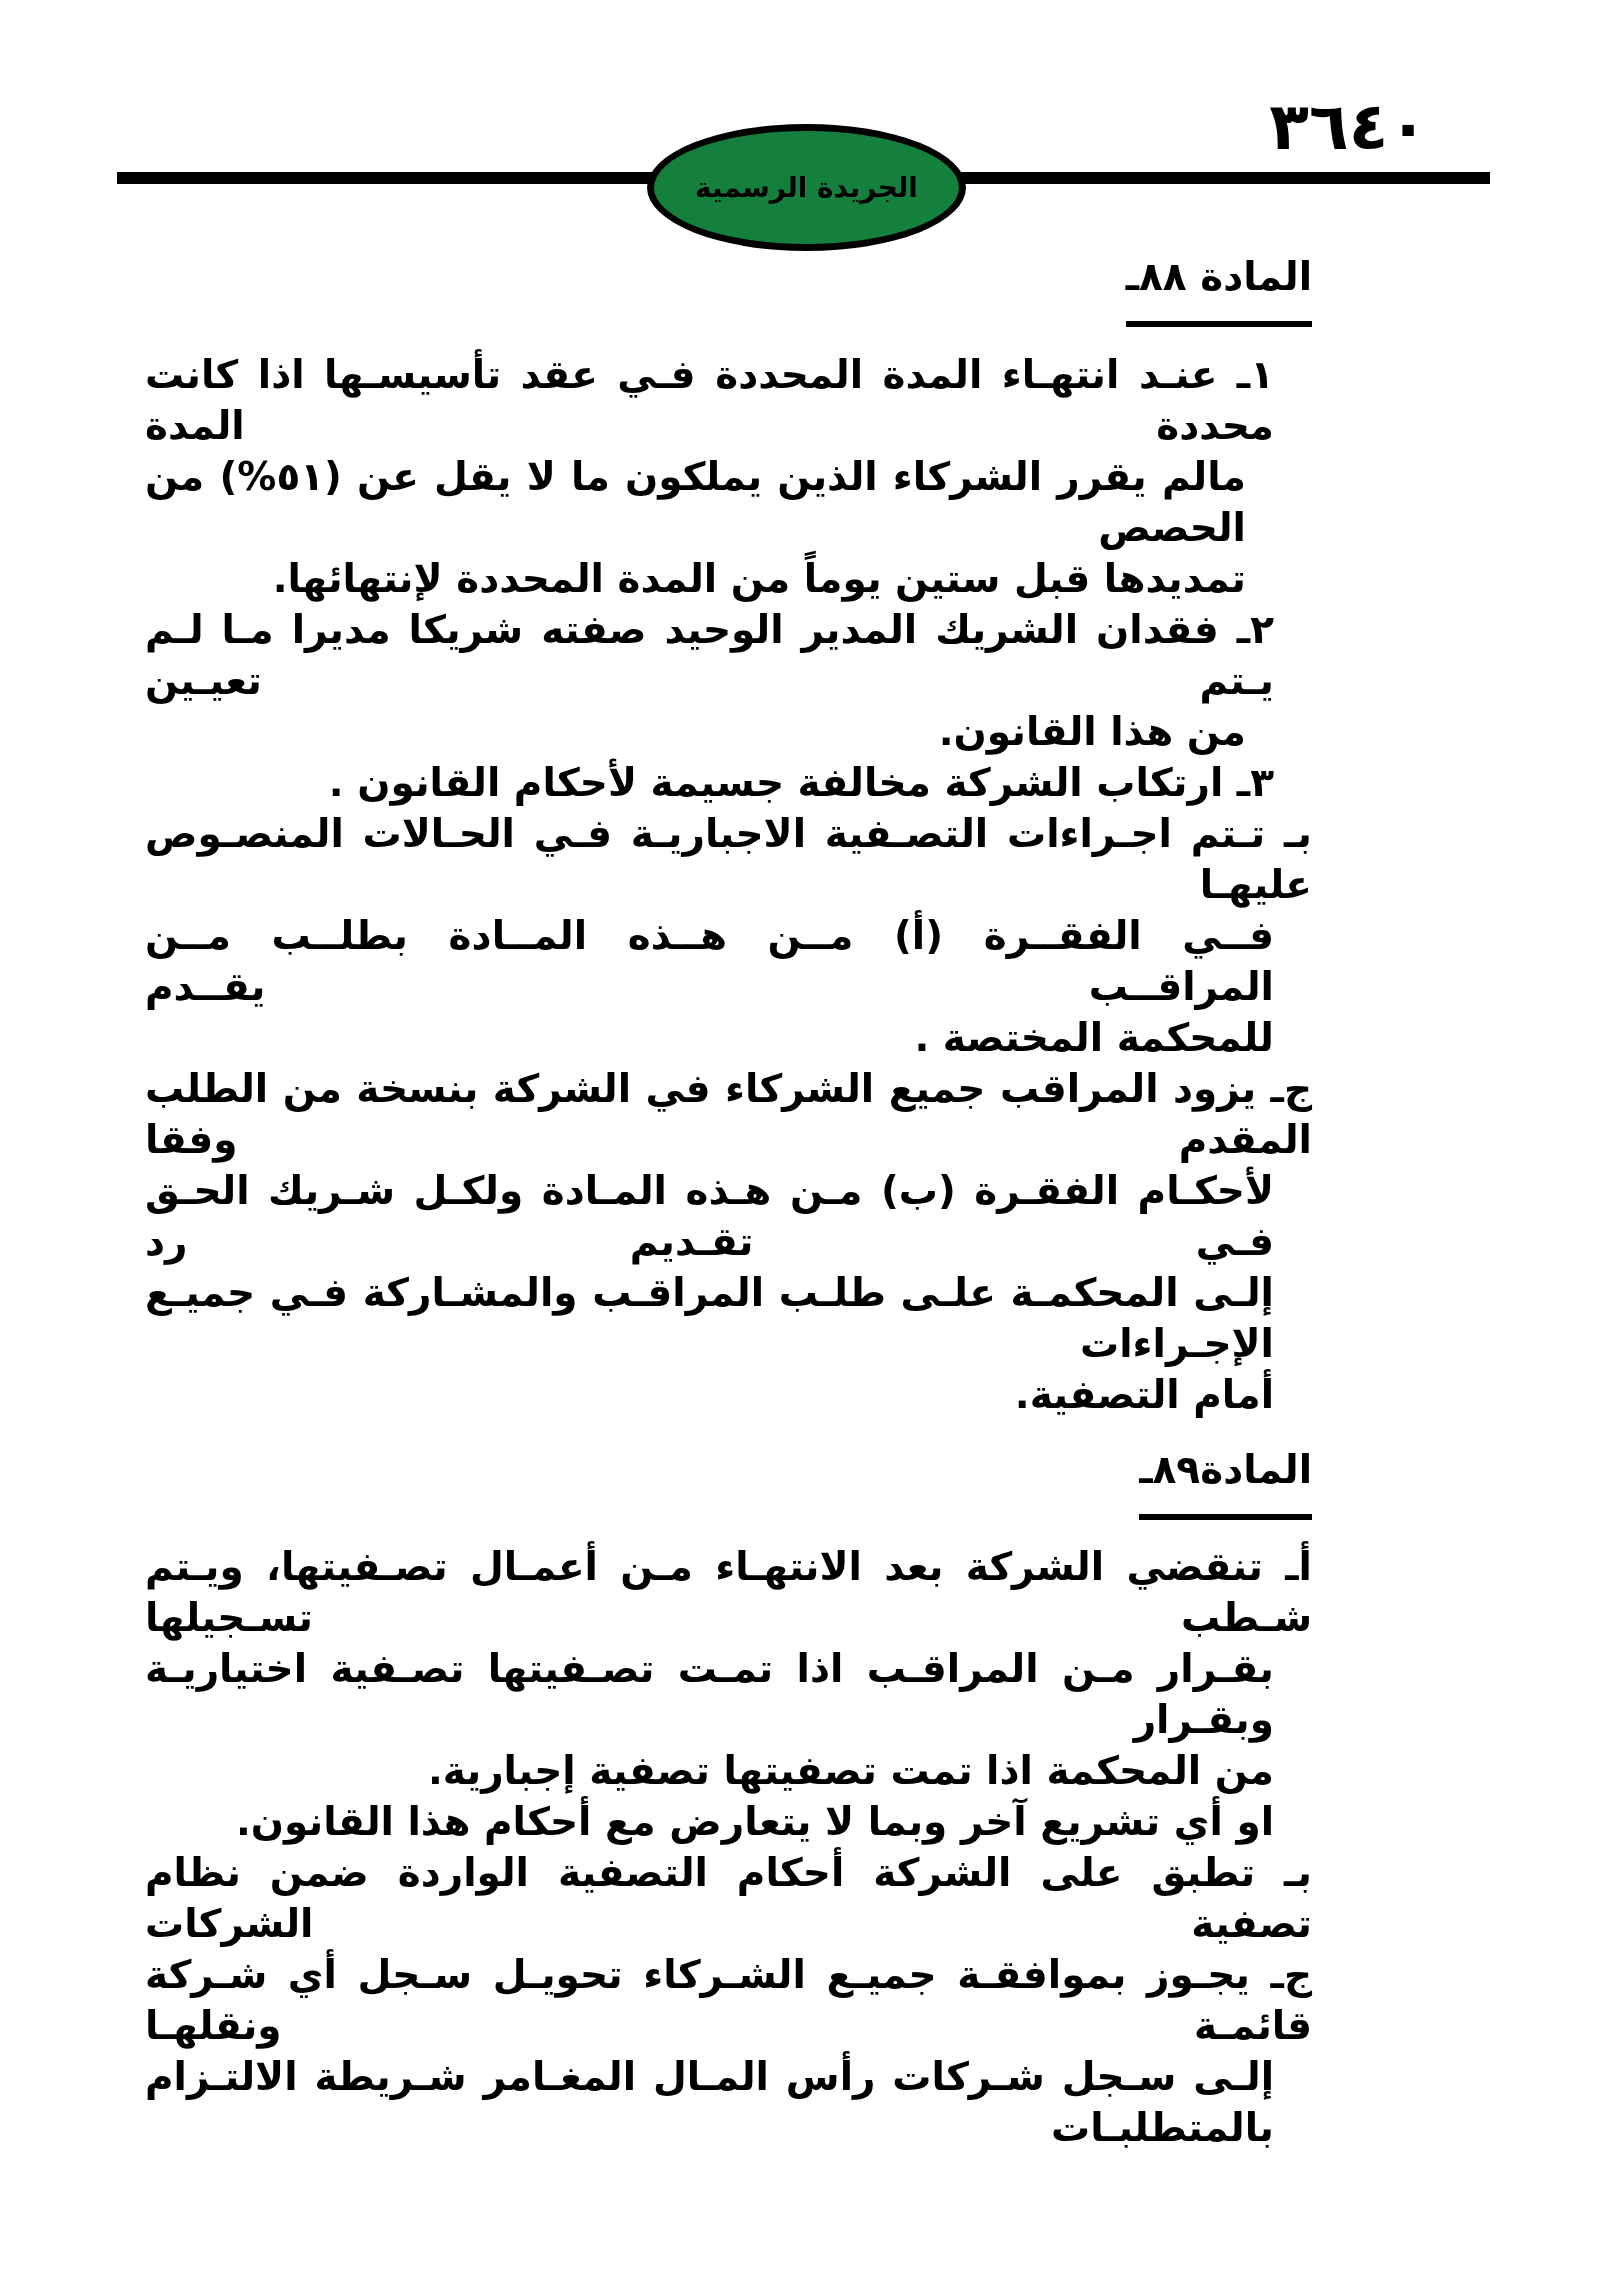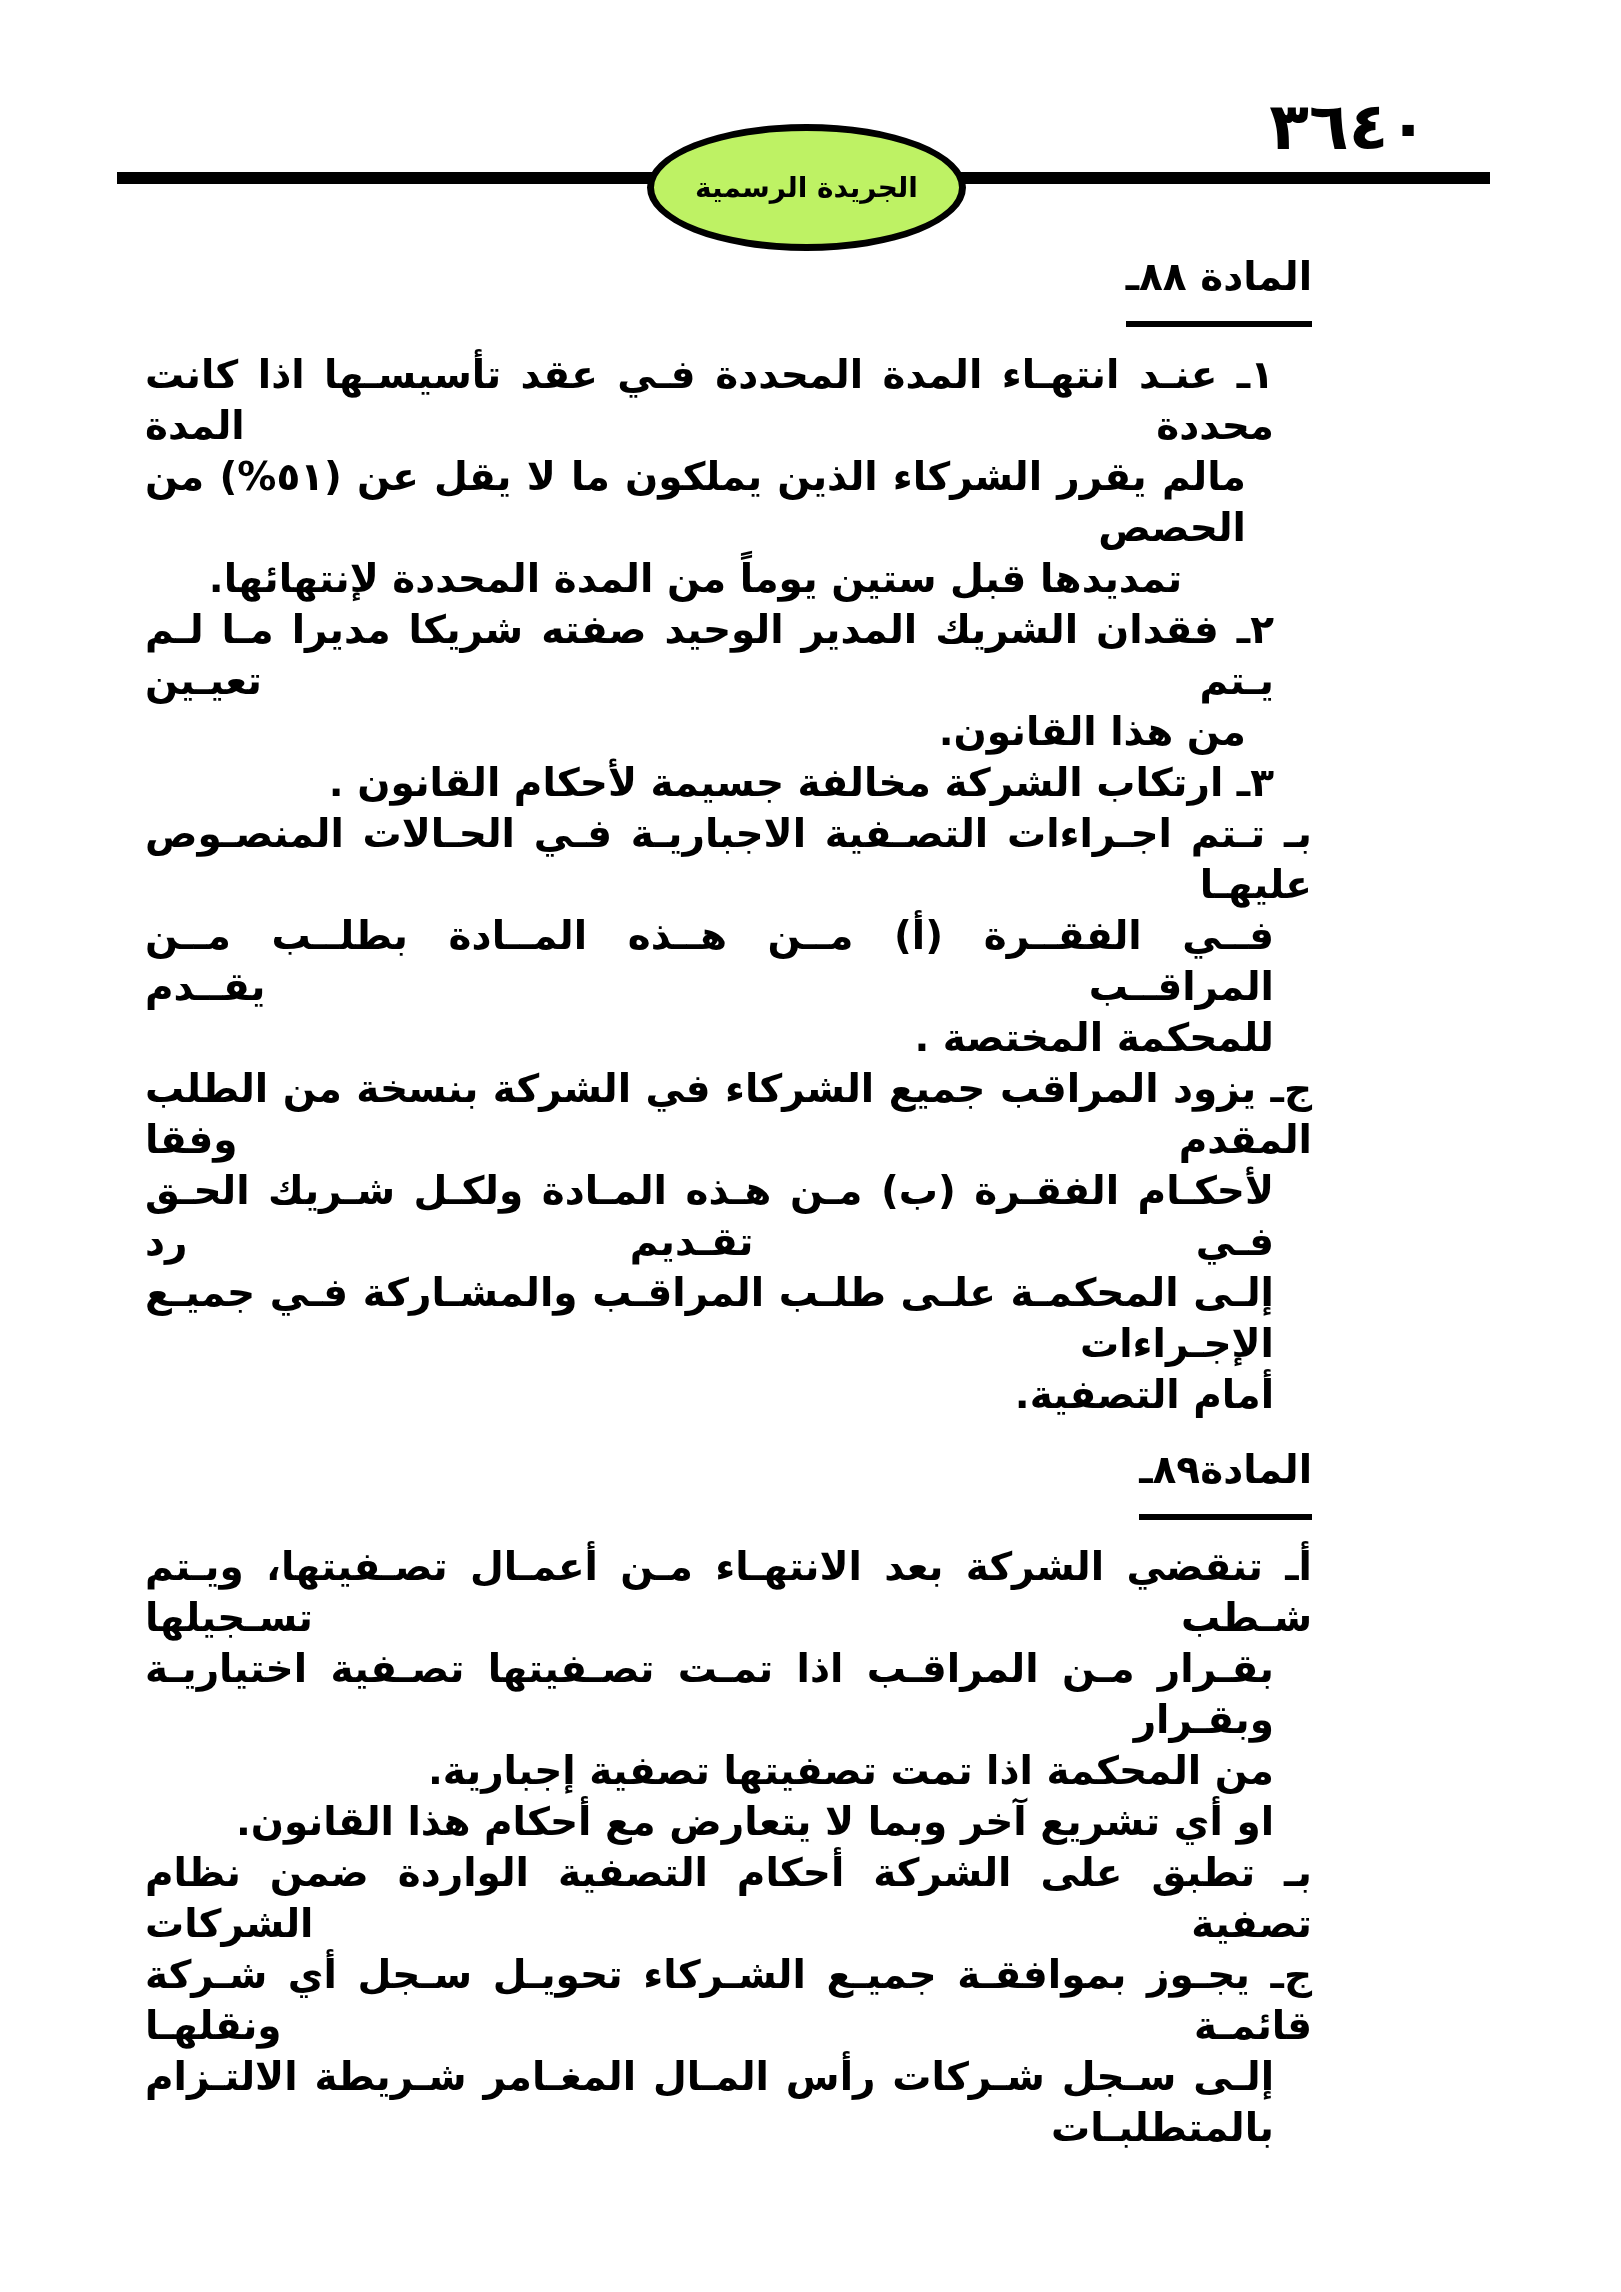--- a/index.html
+++ b/index.html
@@ -15,38 +15,38 @@
     font-size:65px;line-height:1;letter-spacing:3.9px;
     direction:rtl;
   }
   .header-rule{
     position:absolute;top:172px;left:117px;width:1373px;height:11.8px;
     background:#000;z-index:1;
   }
   .gazette-badge{
     position:absolute;left:647px;top:124px;width:319px;height:127px;
     box-sizing:border-box;border:7.8px solid #000;border-radius:50%;
-    background:#bef264;z-index:2;
+    background:#15803d;z-index:2;
     display:flex;align-items:center;justify-content:center;
   }
   .gazette-badge span{font-size:28px;direction:rtl;}
   
   .document-body{
     position:absolute;left:145px;top:251px;width:1319px;
     direction:rtl;font-size:39px;line-height:51px;
   }
   .line{margin-left:0;}
   
   .ind-a    {margin-right:152px;}  
   .ind-num  {margin-right:190px;}  
   .ind-cont {margin-right:218px;}  
   
   .al-j{text-align:justify;text-align-last:justify;}
   .al-r{text-align:right;}
-  .al-c{text-align:center;}
+  .al-c{text-align:right;}
   
   .heading{margin-top:24px;margin-bottom:21.6px;}
   .document-body .heading:first-child{margin-top:0;}
   .heading .u{
     display:inline-block;border-bottom:6.9px solid #000;padding-bottom:19px;
   }
 </style>
 </head>
 <body>
 

